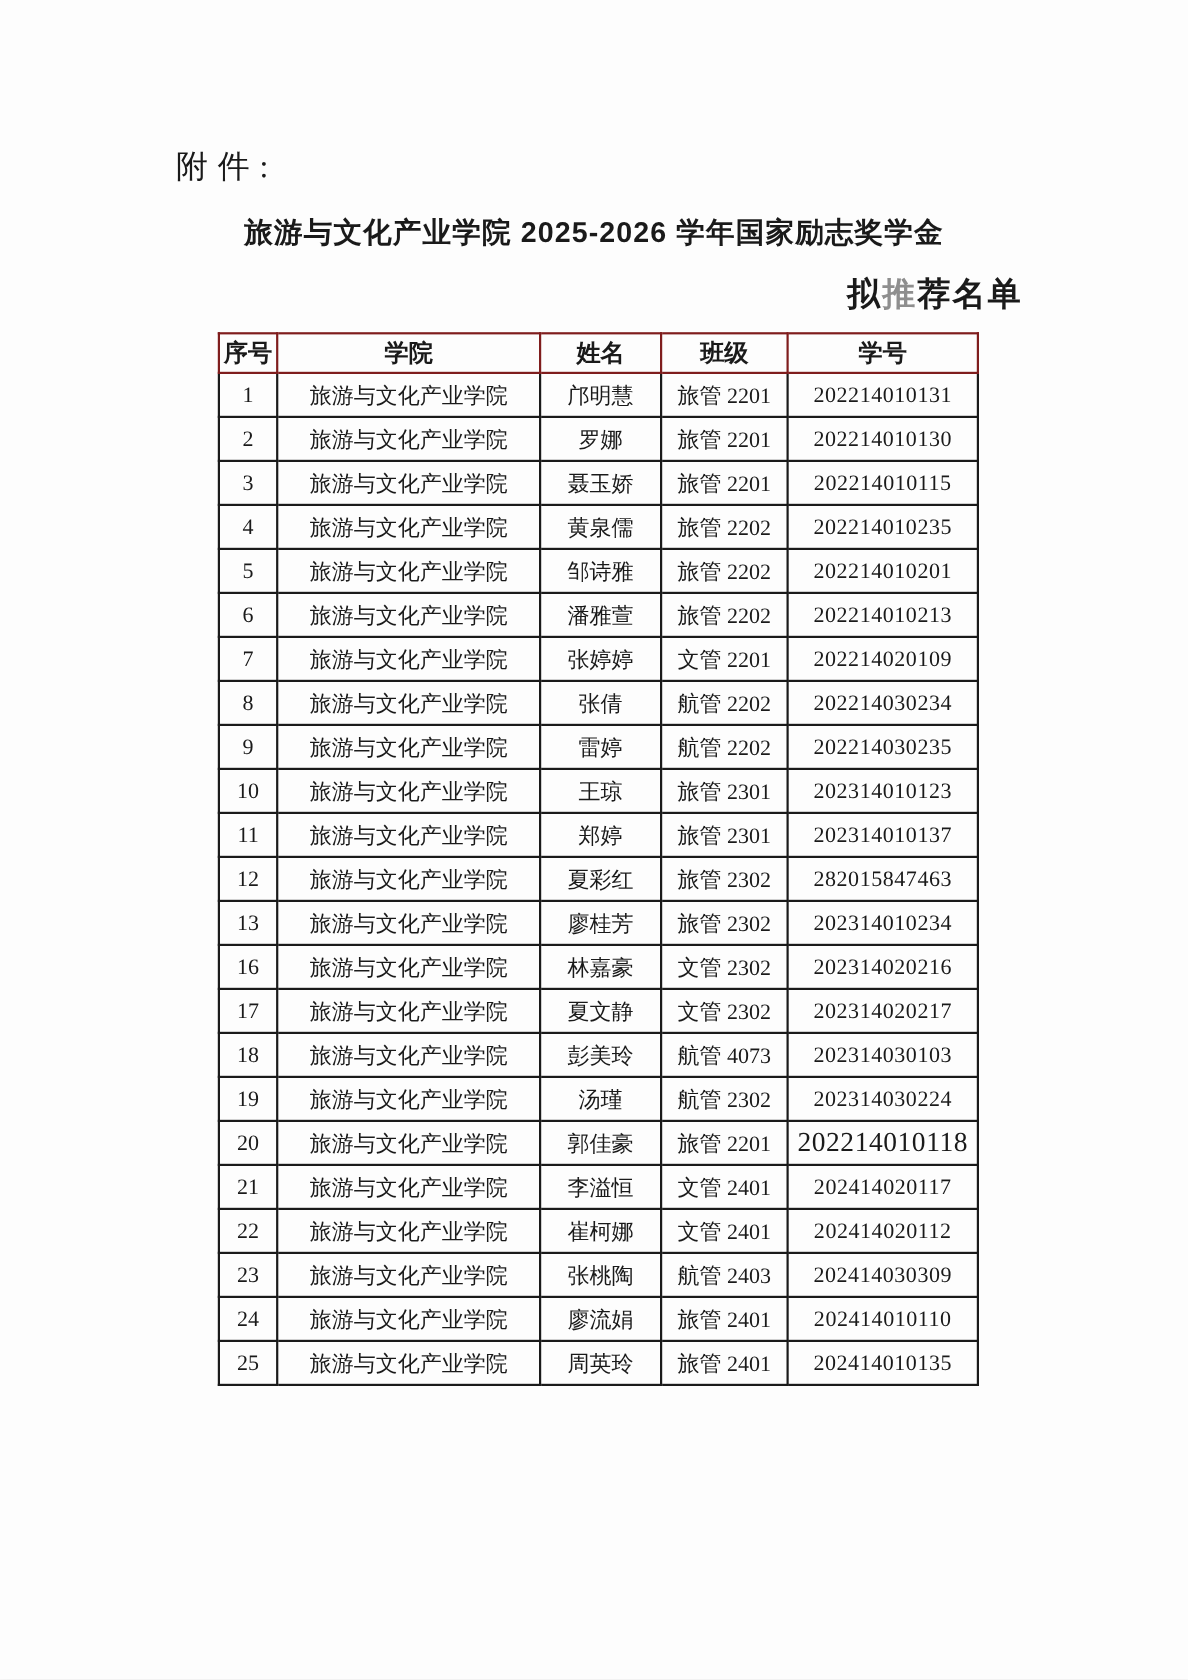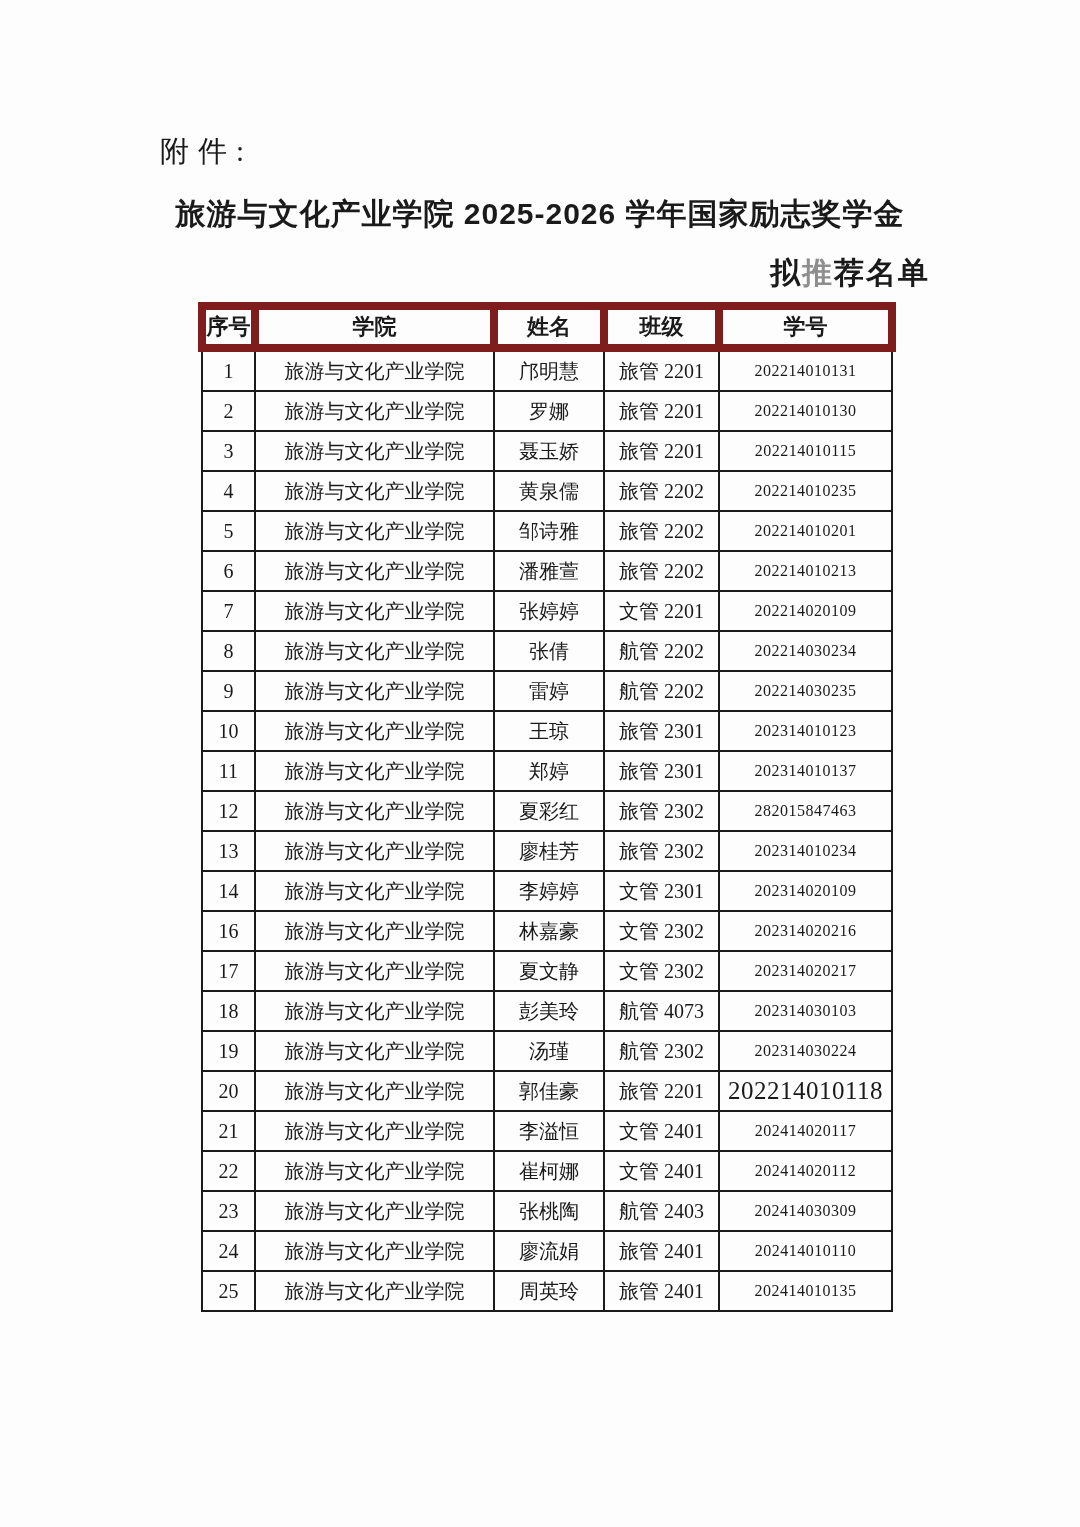--- a/index.html
+++ b/index.html
@@ -19,49 +19,49 @@
     font-size:29px;letter-spacing:9px;
     font-family:"Liberation Serif","DejaVu Serif",serif;
   }
   .title-block{
     position:absolute;left:150px;top:194px;width:780px;
     text-align:center;
     font-family:"Liberation Sans","DejaVu Sans",sans-serif;
     font-weight:700;
   }
   .title-line1{
-    font-size:30px;white-space:nowrap;letter-spacing:1px;
+    font-size:26px;white-space:nowrap;letter-spacing:1px;
   }
   .title-line2{
     font-size:30px;margin-top:18px;letter-spacing:2px;text-align:right;
   }
   .gray-char{color:#8e8e8e;}
   table.roster{
     position:absolute;left:198px;top:302px;
     width:690px;
     border-collapse:collapse;table-layout:fixed;
     background:transparent;
   }
   .roster th{
-    border:8px solid #7f1d1d;
+    border:2px solid #7f1d1d;
     height:34px;
     font-size:22px;font-weight:700;
     text-align:center;vertical-align:middle;
     padding:0;
   }
   .roster td{
     border:2px solid #1a1a1a;
     height:38px;
     font-size:20px;font-weight:400;
     text-align:center;vertical-align:middle;
     padding:0;
     white-space:nowrap;
   }
   .roster td.col-no{font-size:20px;}
-  .roster td.col-id{font-size:16px;letter-spacing:.5px;}
+  .roster td.col-id{font-size:20px;letter-spacing:.5px;}
   .roster td.col-id.id-large{font-size:25px;border-radius:19px;}
 </style>
 </head>
 <body>
 
 <div class="page">
 
   <div class="attachment">附件:</div>
 
   <div class="title-block">
@@ -172,27 +172,20 @@
           <td class="col-id">282015847463</td>
         </tr>
         <tr>
           <td class="col-no">13</td>
           <td class="col-college">旅游与文化产业学院</td>
           <td class="col-name">廖桂芳</td>
           <td class="col-class">旅管 2302</td>
           <td class="col-id">202314010234</td>
         </tr>
         <tr>
-          <td class="col-no">14</td>
-          <td class="col-college">旅游与文化产业学院</td>
-          <td class="col-name">李婷婷</td>
-          <td class="col-class">文管 2301</td>
-          <td class="col-id">202314020109</td>
-        </tr>
-        <tr>
           <td class="col-no">16</td>
           <td class="col-college">旅游与文化产业学院</td>
           <td class="col-name">林嘉豪</td>
           <td class="col-class">文管 2302</td>
           <td class="col-id">202314020216</td>
         </tr>
         <tr>
           <td class="col-no">17</td>
           <td class="col-college">旅游与文化产业学院</td>
           <td class="col-name">夏文静</td>

